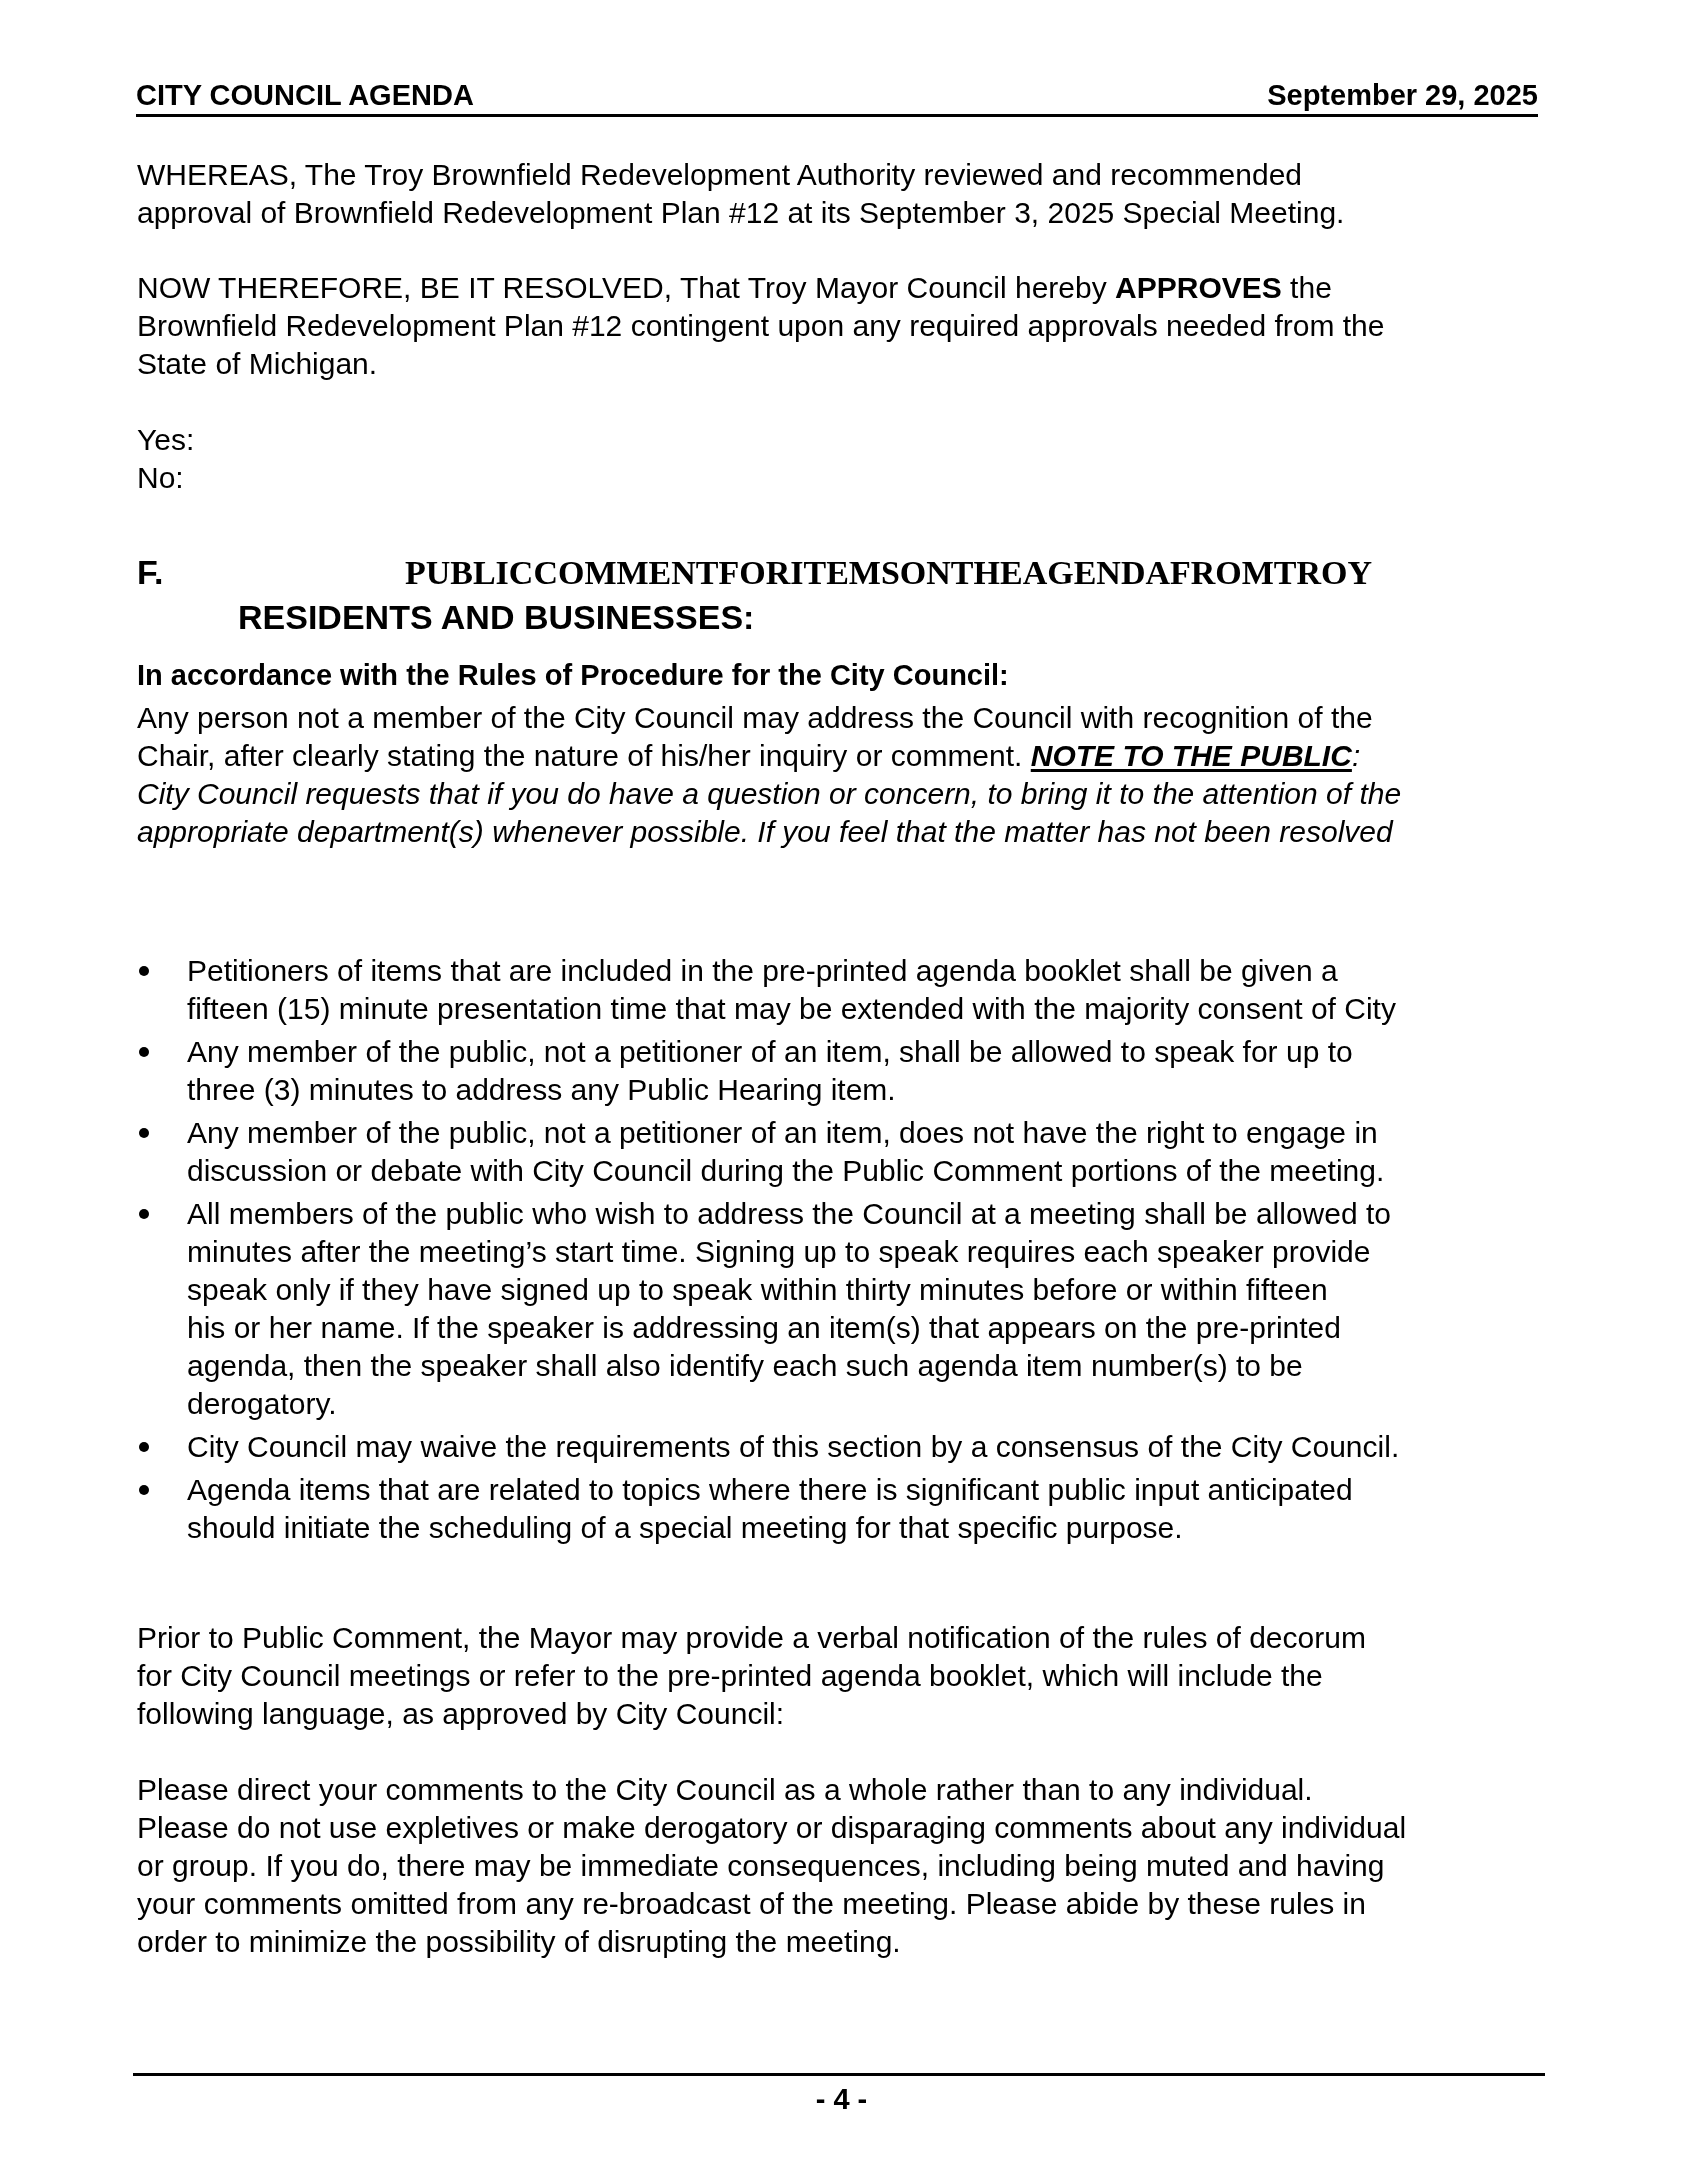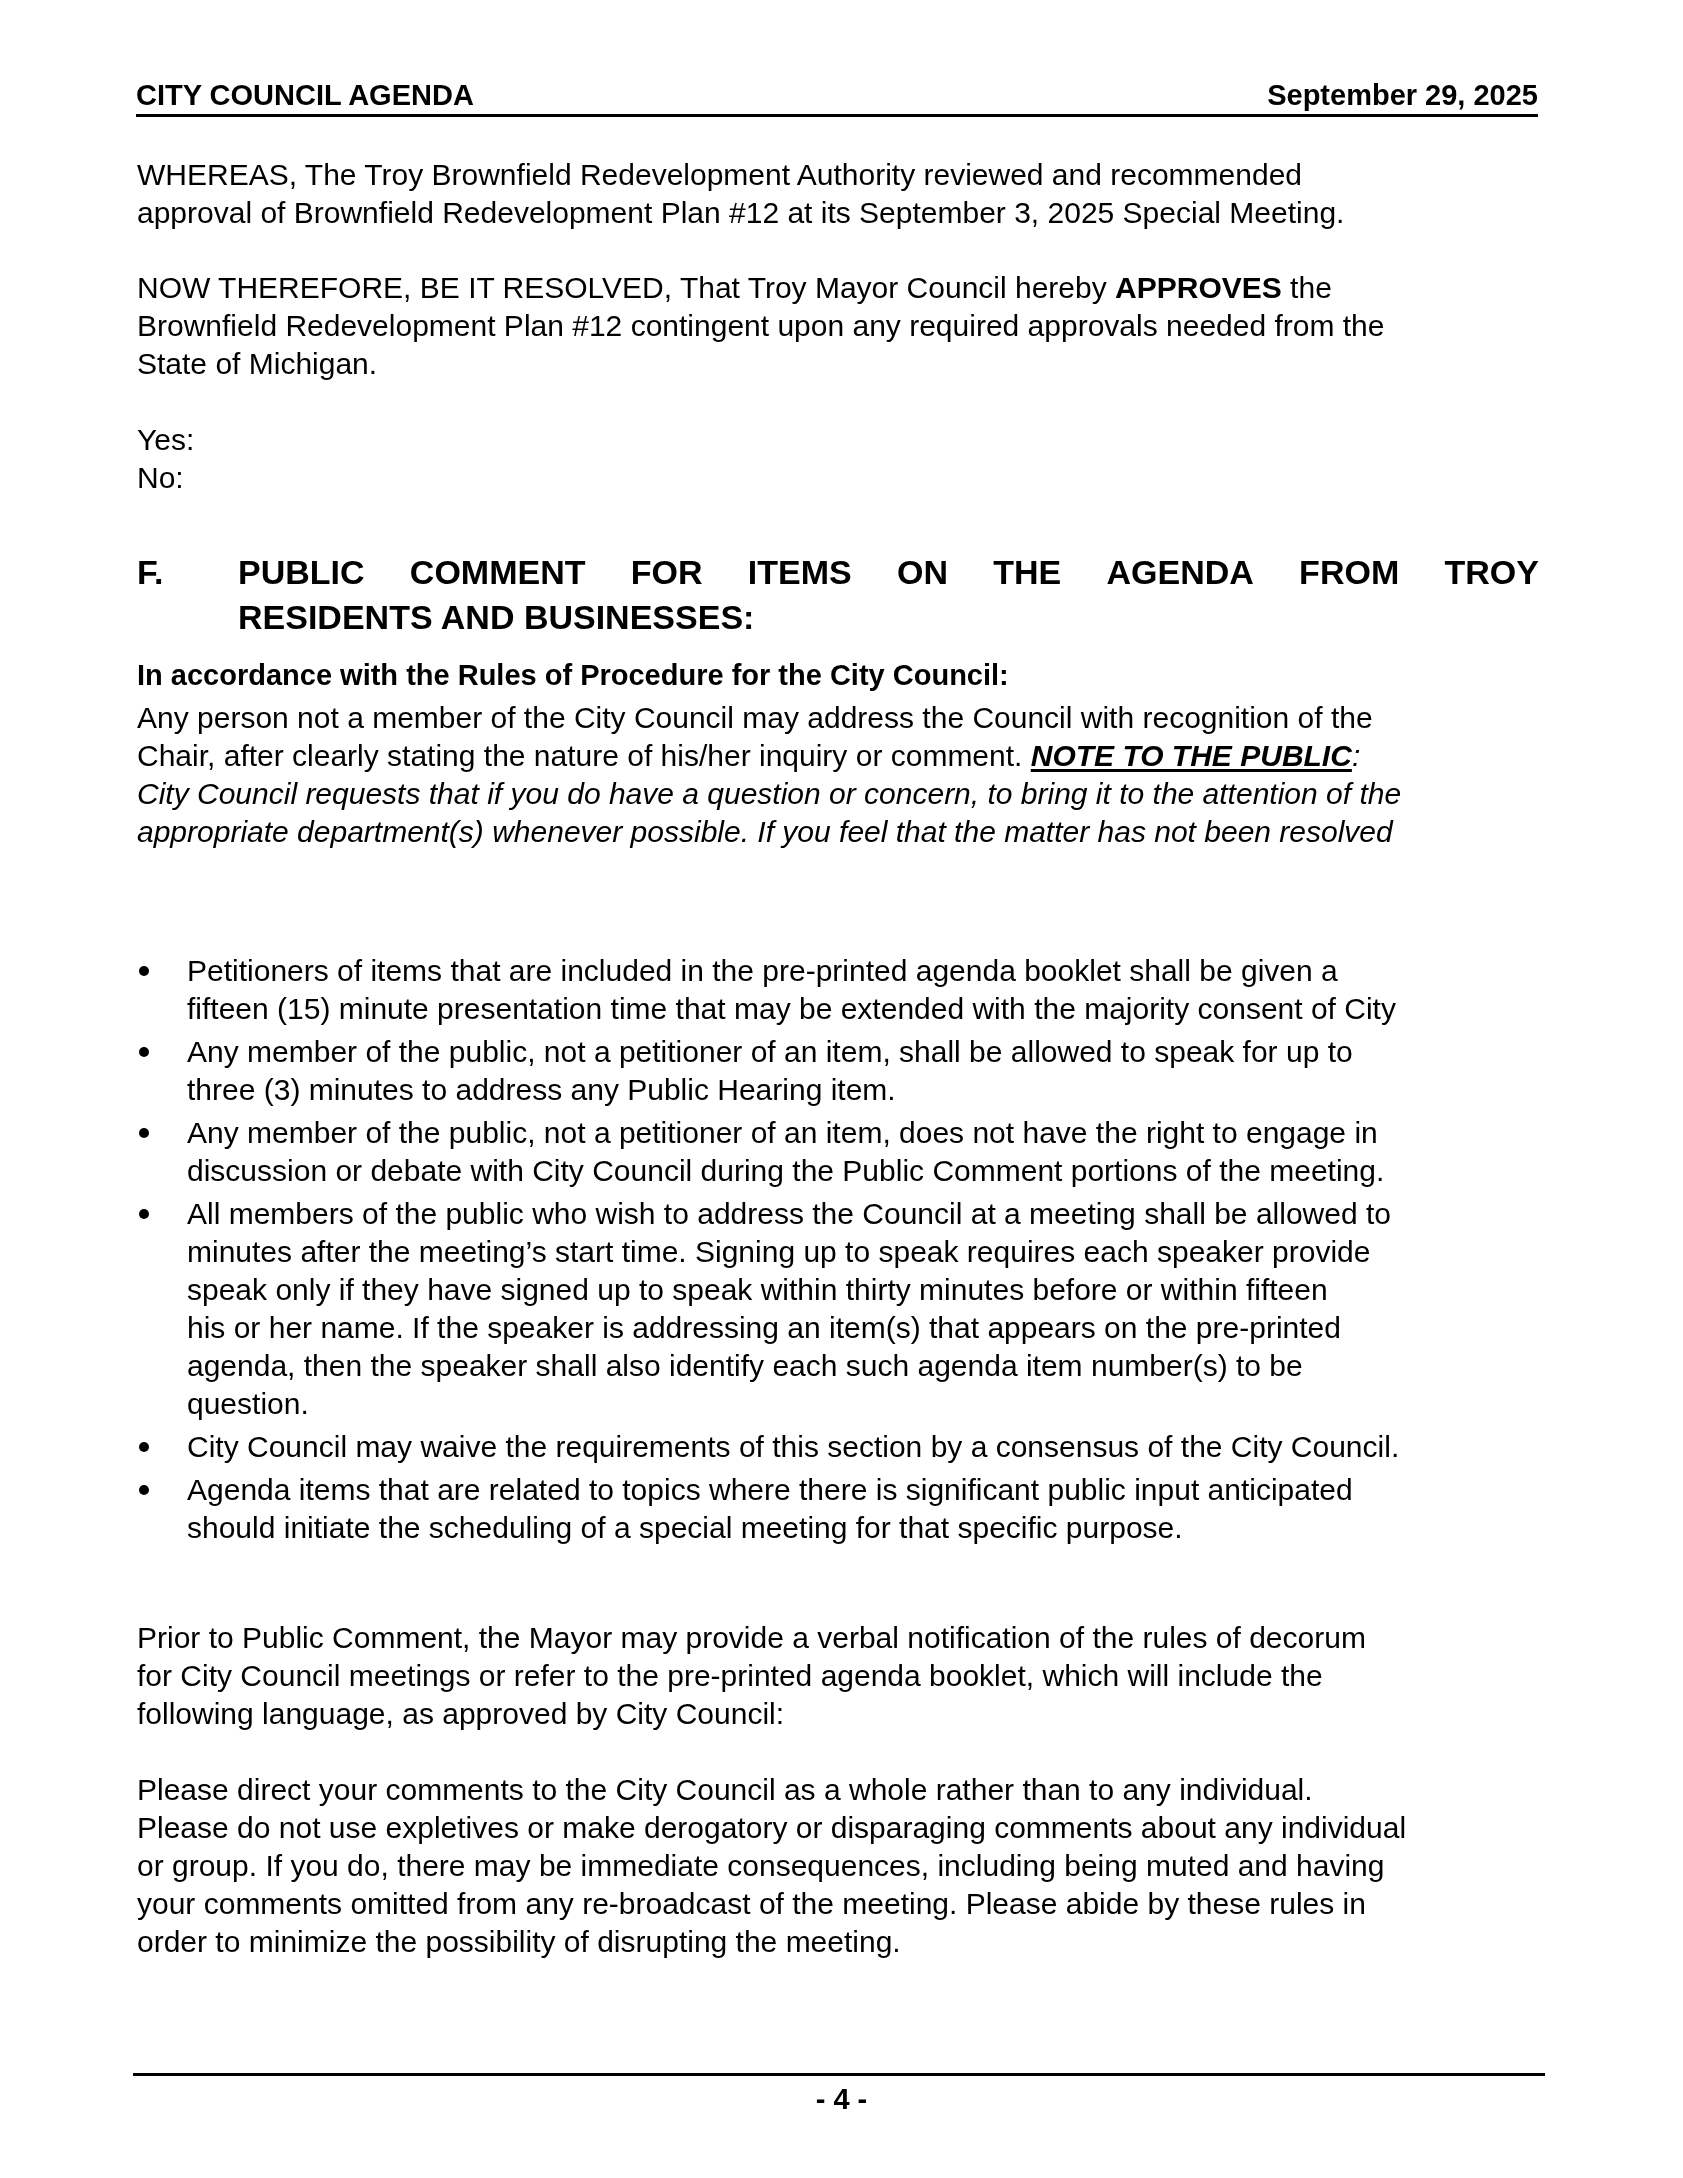--- a/index.html
+++ b/index.html
@@ -22,21 +22,21 @@
   .line { display: block; height: 38px; }
   .bold { font-weight: bold; }
   .italic { font-style: italic; }
   .ul { text-decoration: underline; text-underline-offset: 3px; }
   .heading {
     position: absolute; left: 137px; top: 550px; width: 1402px;
     font-weight: bold; font-size: 34px; line-height: 45px;
   }
   .heading .letter { position: absolute; left: 0; top: 0; }
   .heading .title { position: absolute; left: 101px; top: 0; width: 1301px; }
-  .heading .title .l1 { display: flex; justify-content: space-between; height: 45px; }
+  .heading .title .l1 { display: flex; justify-content: center; height: 45px; font-family: Liberation Serif, serif; }
   .heading .title .l2 { display: block; height: 45px; }
   .subhead { position: absolute; left: 137px; top: 657px; font-size: 29px; font-weight: bold; line-height: 36px; white-space: nowrap; }
   .bullets { position: absolute; left: 137px; top: 952px; font-size: 30px; line-height: 38px; white-space: nowrap; }
   .bullet-item { position: relative; padding-left: 50px; margin-bottom: 5px; }
   .bullet-dot {
     position: absolute; left: 2px; top: 14px; width: 10px; height: 10px; border-radius: 50%; background: #000;
   }
   .footer-rule { position: absolute; left: 133px; top: 2073px; width: 1412px; height: 3px; background: #000; }
   .pagenum { position: absolute; left: 0; width: 1683px; top: 2083px; text-align: center; font-weight: bold; font-size: 29px; }
 </style>
@@ -110,21 +110,21 @@
         <span class="line">Any member of the public, not a petitioner of an item, does not have the right to engage in</span>
         <span class="line">discussion or debate with City Council during the Public Comment portions of the meeting.</span>
       </div>
       <div class="bullet-item">
         <span class="bullet-dot"></span>
         <span class="line">All members of the public who wish to address the Council at a meeting shall be allowed to</span>
         <span class="line">minutes after the meeting’s start time. Signing up to speak requires each speaker provide</span>
         <span class="line">speak only if they have signed up to speak within thirty minutes before or within fifteen</span>
         <span class="line">his or her name. If the speaker is addressing an item(s) that appears on the pre-printed</span>
         <span class="line">agenda, then the speaker shall also identify each such agenda item number(s) to be</span>
-        <span class="line">question.</span>
+        <span class="line">derogatory.</span>
       </div>
       <div class="bullet-item">
         <span class="bullet-dot"></span>
         <span class="line">City Council may waive the requirements of this section by a consensus of the City Council.</span>
       </div>
       <div class="bullet-item">
         <span class="bullet-dot"></span>
         <span class="line">Agenda items that are related to topics where there is significant public input anticipated</span>
         <span class="line">should initiate the scheduling of a special meeting for that specific purpose.</span>
       </div>

